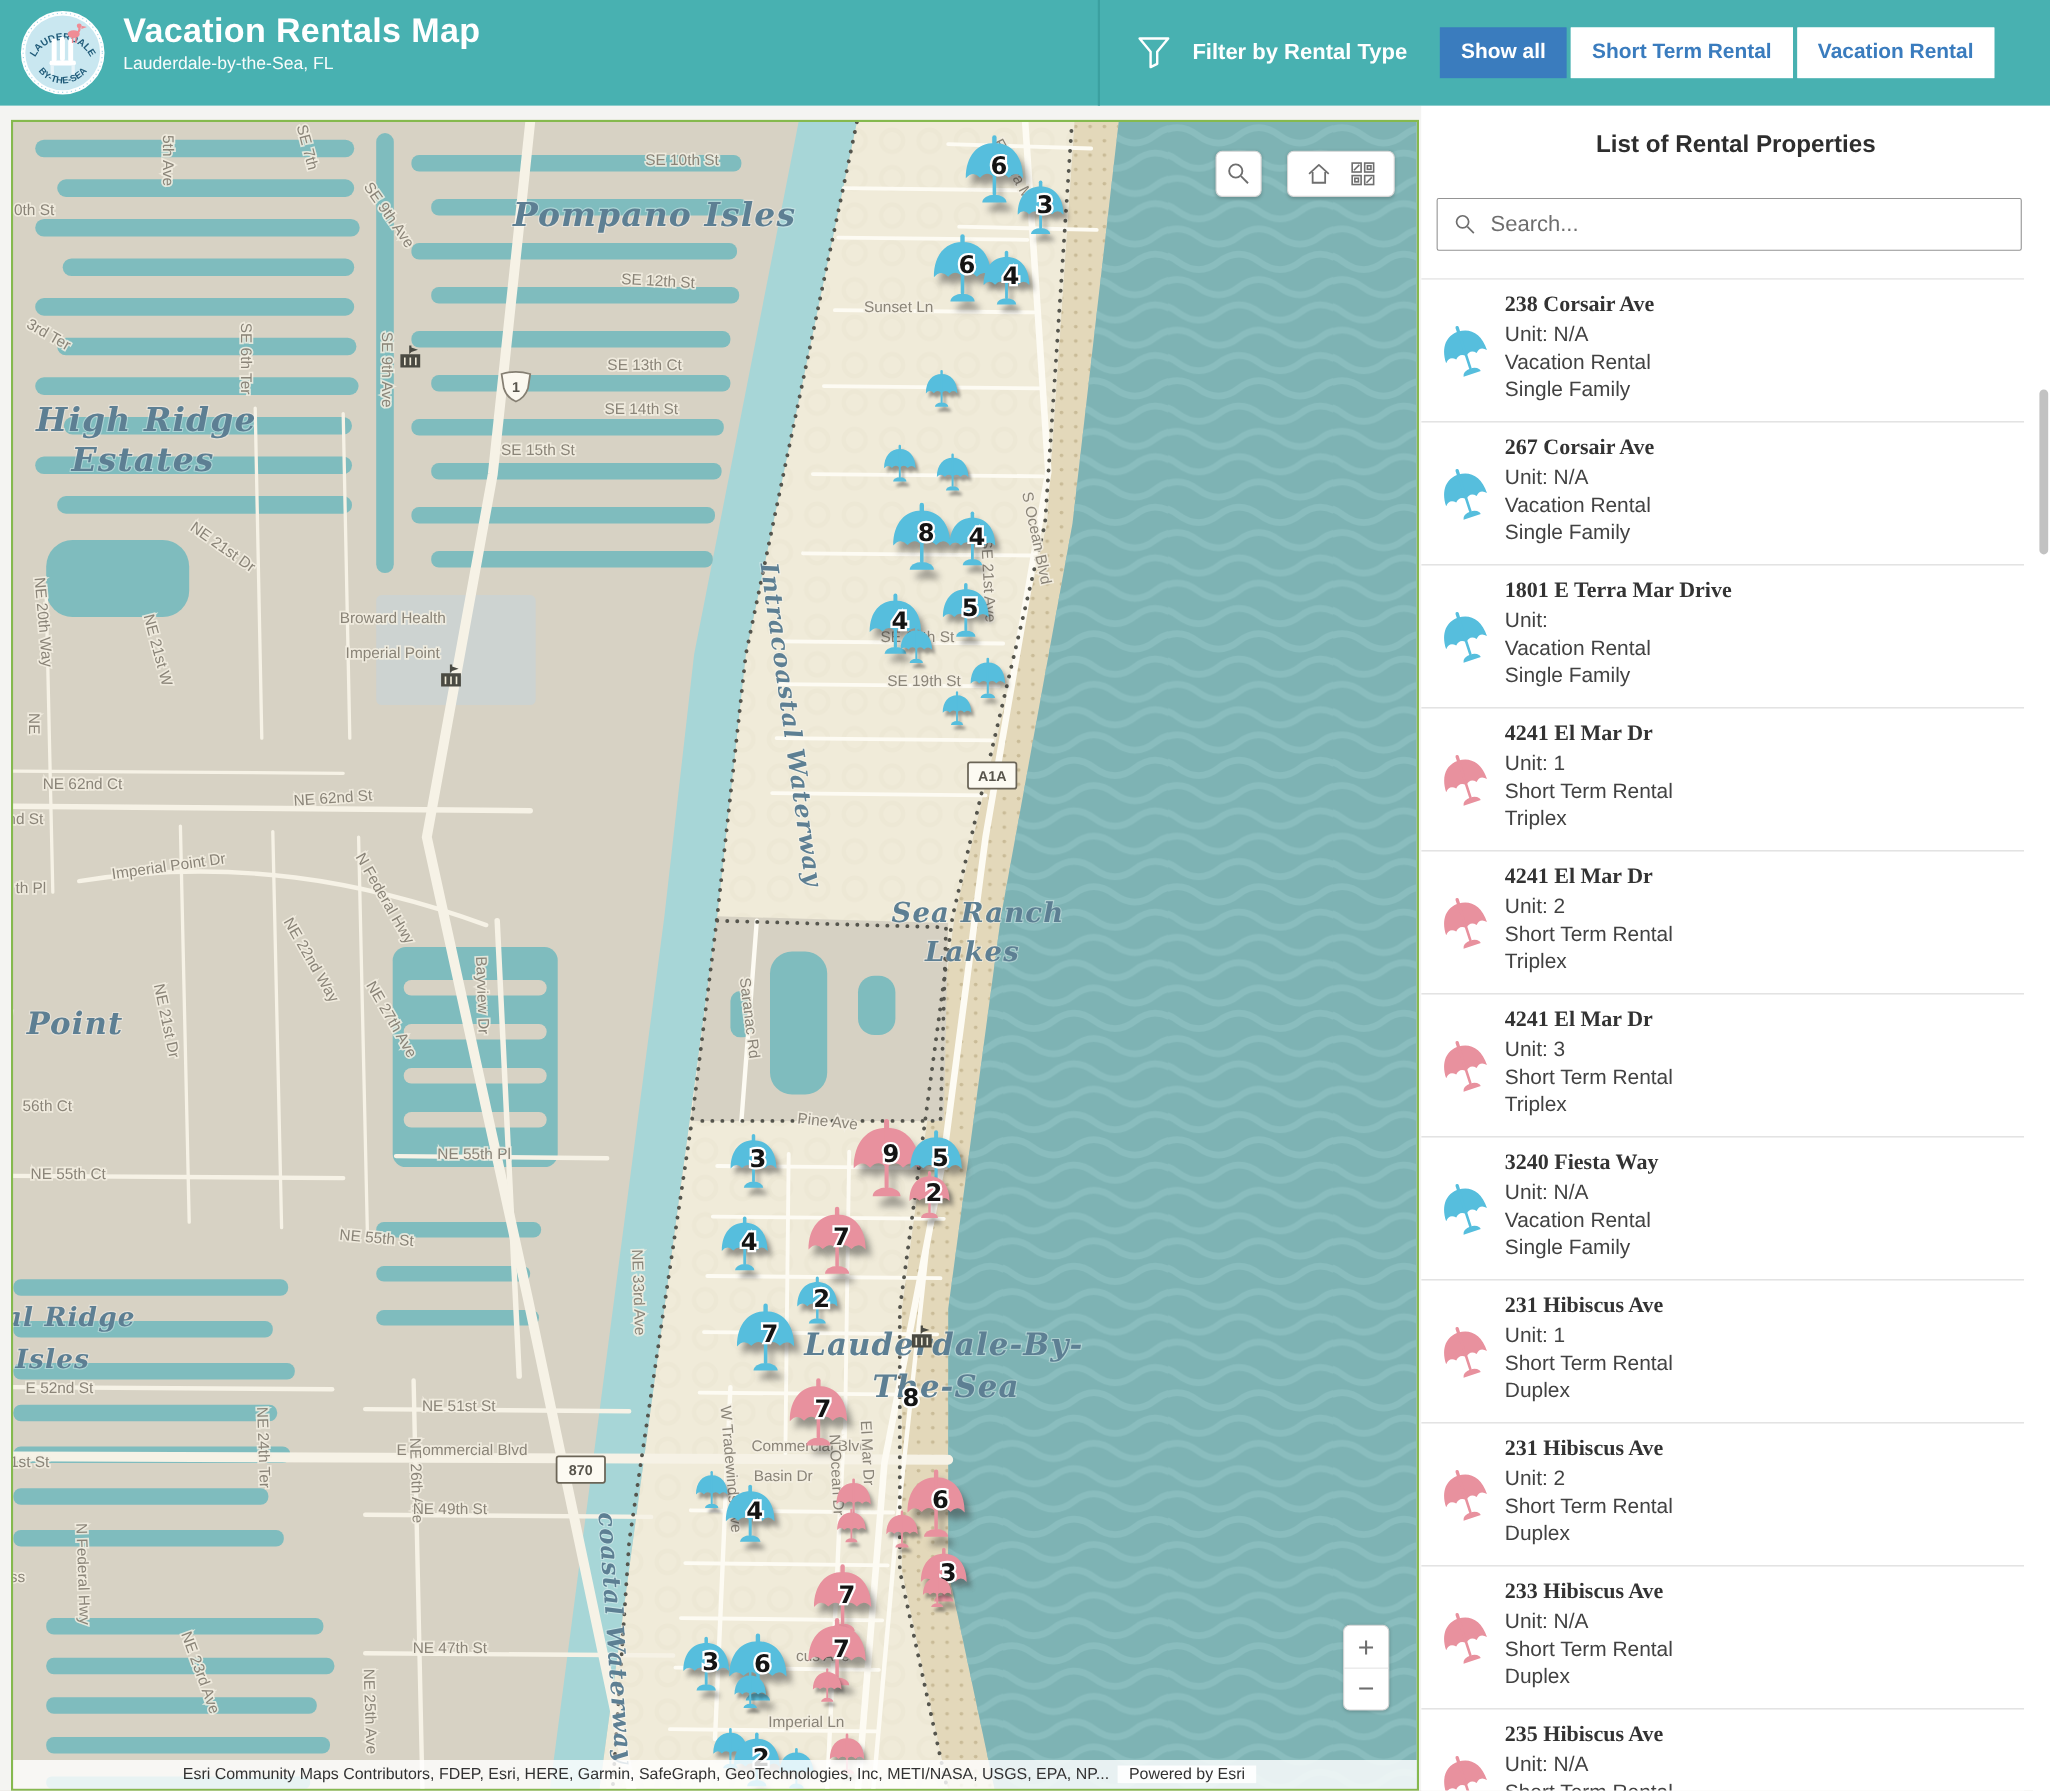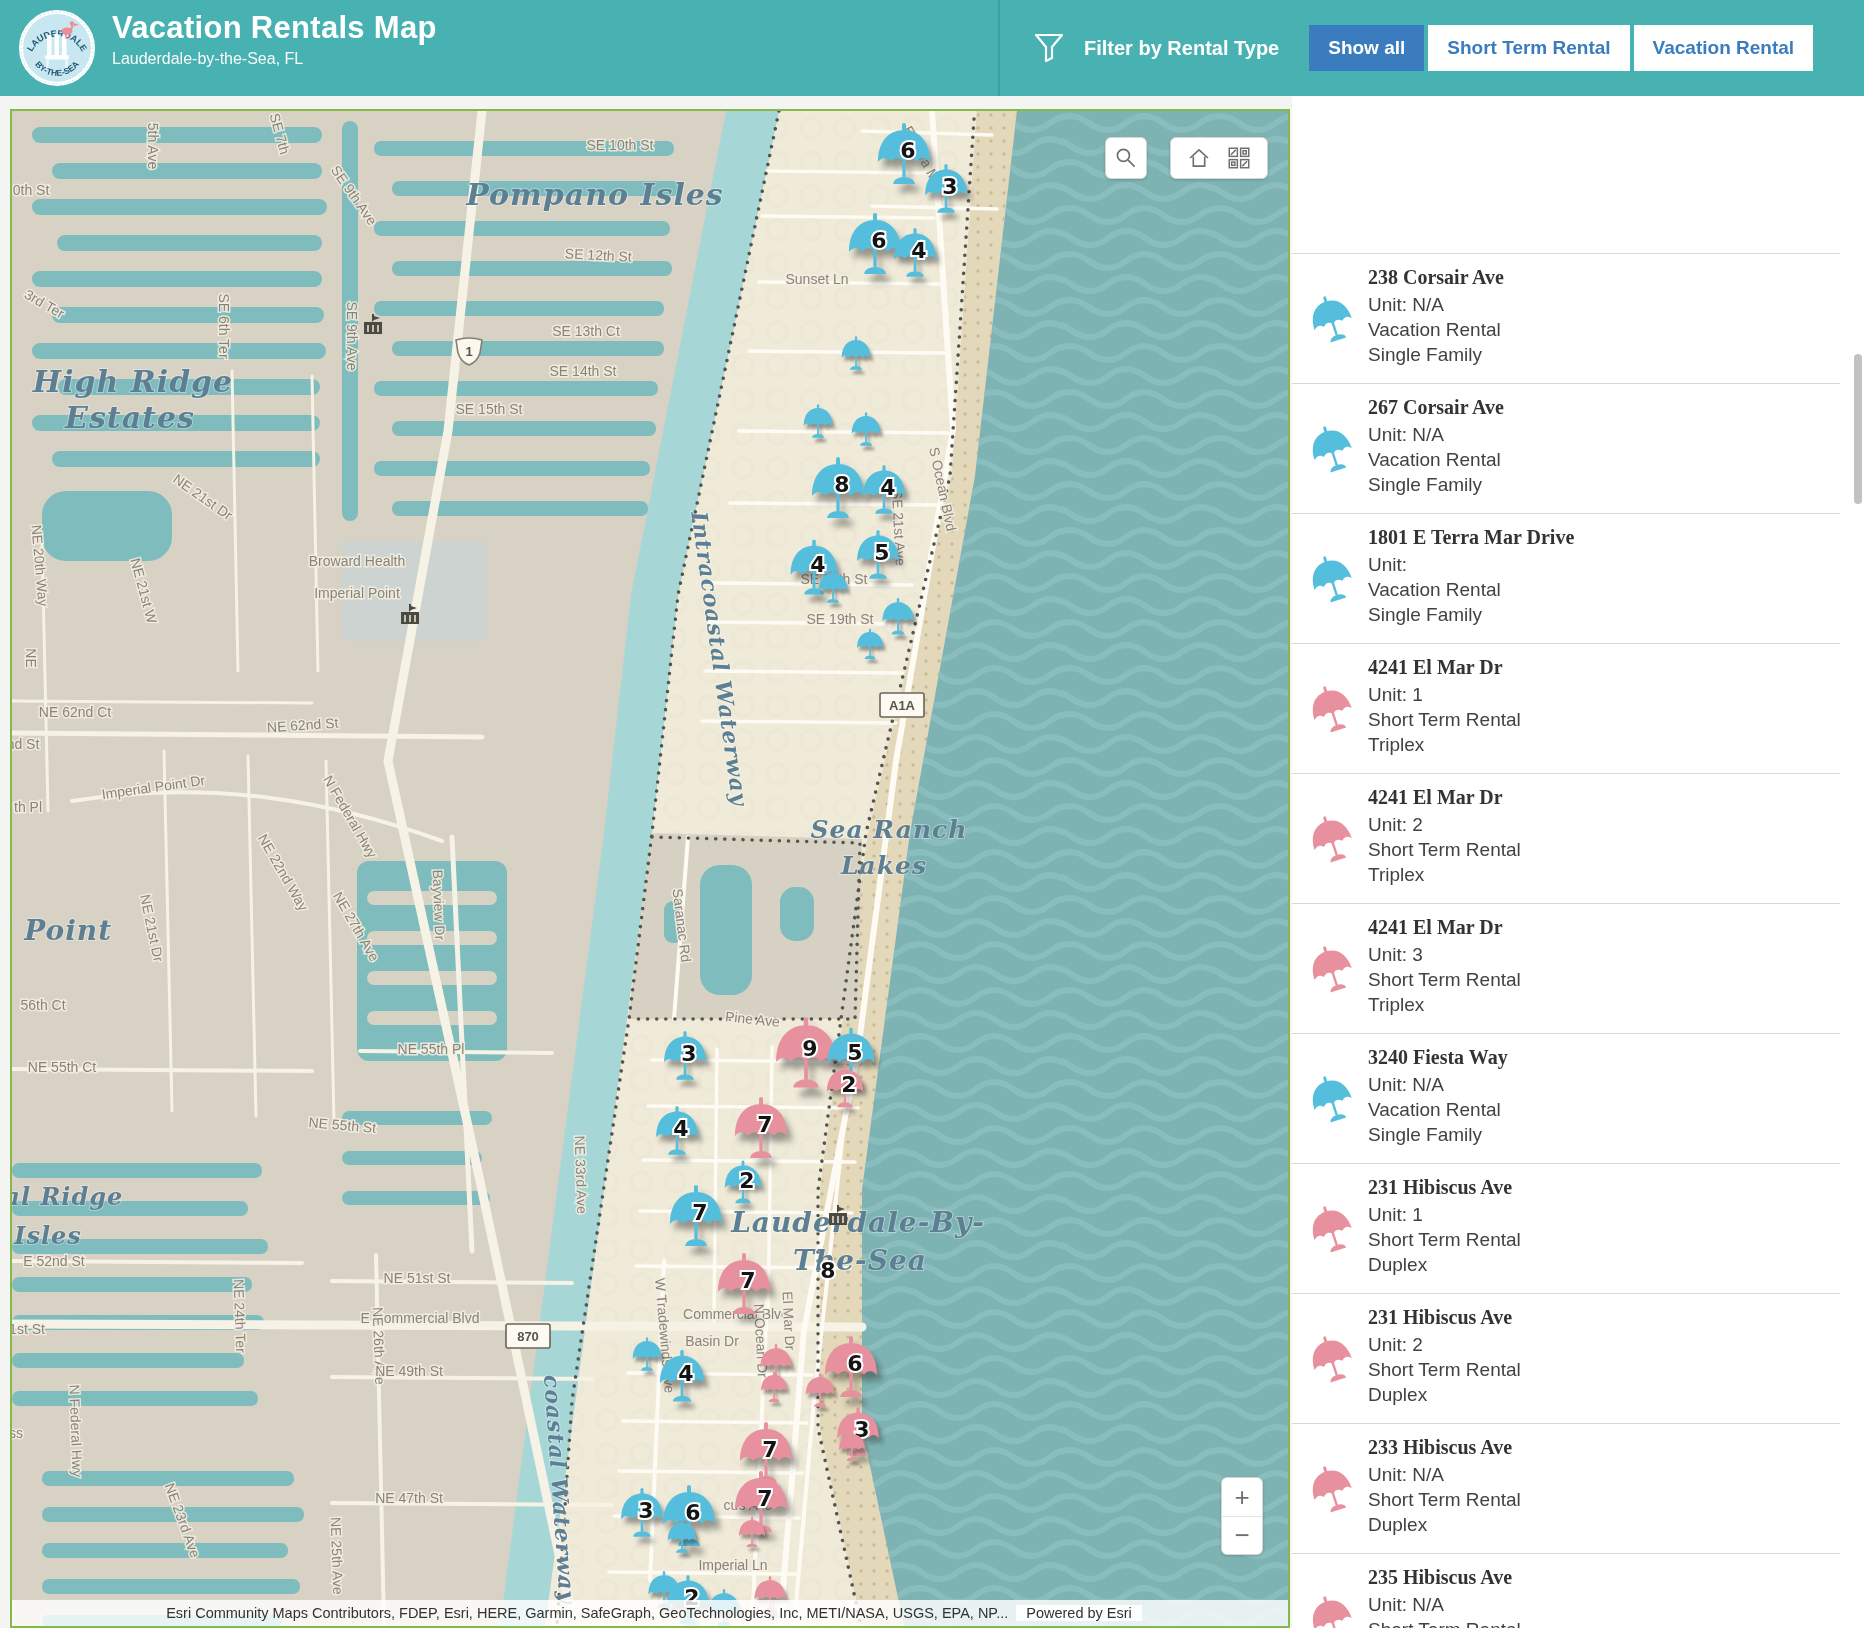--- a/index.html
+++ b/index.html
@@ -554,20 +554,28 @@
     <div style="height:37px;width:100%;display:flex;align-items:center;justify-content:center;font-size:26px;color:#6E6E6E;">−</div>
   </div>
 
   <div id="attrib">
     <span class="at">Esri Community Maps Contributors, FDEP, Esri, HERE, Garmin, SafeGraph, GeoTechnologies, Inc, METI/NASA, USGS, EPA, NP...</span>
     <span class="pw">Powered by Esri</span>
   </div>
 </div>
 
 <div id="sidebar">
+  <h2 id="sbtitle">List of Rental Properties</h2>
+  <div id="searchrow">
+    <svg width="22" height="22" viewBox="0 0 28 28" style="margin:0 10px 0 14px;">
+      <circle cx="11" cy="11" r="7" stroke="#6E6E6E" stroke-width="2" fill="none"></circle>
+      <line x1="16.5" y1="16.5" x2="24" y2="24" stroke="#6E6E6E" stroke-width="2"></line>
+    </svg>
+    <input type="text" placeholder="Search..." style="">
+  </div>
   <div id="plist">
       <div class="pitem">
         <div class="addr">238 Corsair Ave</div>
         <div class="l2">Unit: N/A</div>
         <div class="l3">Vacation Rental</div>
         <div class="l4">Single Family</div>
         <div class="picon"><svg width="48" height="54" viewBox="-32 -26 64 70">
             <use href="#umb" fill="#56BEDD" transform="rotate(-18)"></use>
           </svg></div>
       </div>

